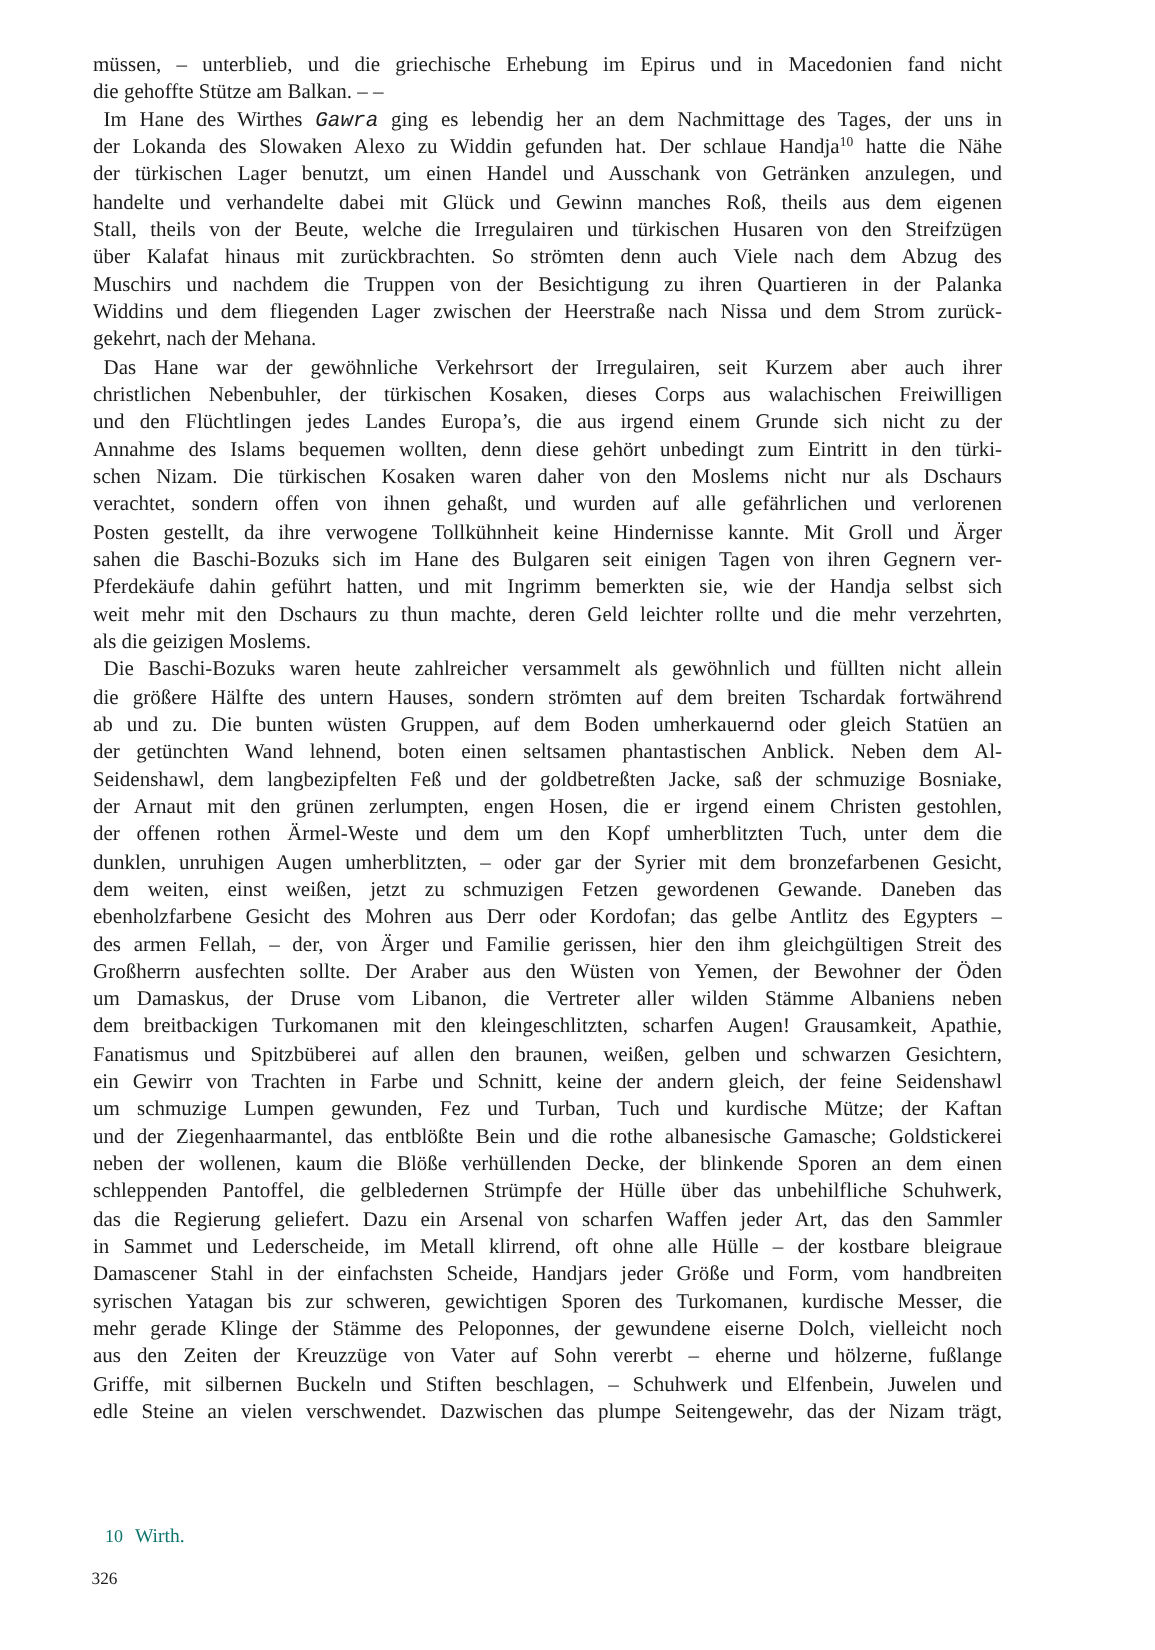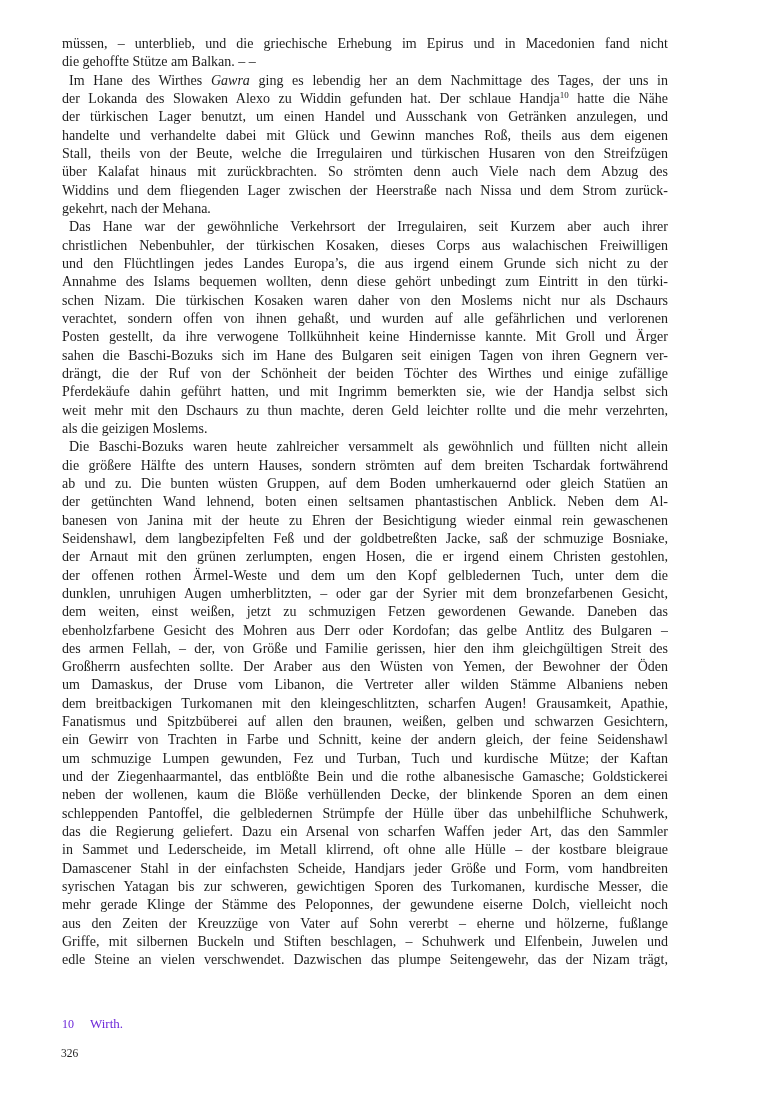--- a/index.html
+++ b/index.html
@@ -30,33 +30,34 @@
   }
   .para { margin: 0; padding: 0; }
   .line {
     text-align: justify;
     text-align-last: justify;
     height: 18.34px;
     overflow: hidden;
   }
   .line.no-just-last { text-align-last: left; }
   .line.indent { text-indent: 7px; }
-  .italic { font-style: italic; }
+  .italic { font-style: italic; font-family: Liberation Mono, monospace; }
   .sup {
     font-size: 9px;
     line-height: 0;
     position: relative;
     top: -4.5px;
   }
   .footnote {
     position: absolute;
     left: 62px;
     top: 1016px;
     font-size: 13px;
-    color: #6d28d9;
+    color: #0f766e;
+    text-align: center;
   }
   .fn-num {
     display: inline-block;
     min-width: 28px;
     font-size: 12px;
   }
   .page-number {
     position: absolute;
     left: 61px;
     top: 1047px;
@@ -74,50 +75,49 @@
         <div class="line">müssen, – unterblieb, und die griechische Erhebung im Epirus und in Macedonien fand nicht</div>
         <div class="line no-just-last">die gehoffte Stütze am Balkan. – –</div>
       </div>
       <div class="para">
         <div class="line indent">Im Hane des Wirthes <span class="italic">Gawra</span> ging es lebendig her an dem Nachmittage des Tages, der uns in</div>
         <div class="line">der Lokanda des Slowaken Alexo zu Widdin gefunden hat. Der schlaue Handja<span class="sup">10</span> hatte die Nähe</div>
         <div class="line">der türkischen Lager benutzt, um einen Handel und Ausschank von Getränken anzulegen, und</div>
         <div class="line">handelte und verhandelte dabei mit Glück und Gewinn manches Roß, theils aus dem eigenen</div>
         <div class="line">Stall, theils von der Beute, welche die Irregulairen und türkischen Husaren von den Streifzügen</div>
         <div class="line">über Kalafat hinaus mit zurückbrachten. So strömten denn auch Viele nach dem Abzug des</div>
+        <div class="line">Muschirs und nachdem die Truppen von der Besichtigung zu ihren Quartieren in der Palanka</div>
         <div class="line">Widdins und dem fliegenden Lager zwischen der Heerstraße nach Nissa und dem Strom zurück-</div>
         <div class="line no-just-last">gekehrt, nach der Mehana.</div>
       </div>
       <div class="para">
         <div class="line indent">Das Hane war der gewöhnliche Verkehrsort der Irregulairen, seit Kurzem aber auch ihrer</div>
         <div class="line">christlichen Nebenbuhler, der türkischen Kosaken, dieses Corps aus walachischen Freiwilligen</div>
         <div class="line">und den Flüchtlingen jedes Landes Europa’s, die aus irgend einem Grunde sich nicht zu der</div>
         <div class="line">Annahme des Islams bequemen wollten, denn diese gehört unbedingt zum Eintritt in den türki-</div>
         <div class="line">schen Nizam. Die türkischen Kosaken waren daher von den Moslems nicht nur als Dschaurs</div>
         <div class="line">verachtet, sondern offen von ihnen gehaßt, und wurden auf alle gefährlichen und verlorenen</div>
         <div class="line">Posten gestellt, da ihre verwogene Tollkühnheit keine Hindernisse kannte. Mit Groll und Ärger</div>
         <div class="line">sahen die Baschi-Bozuks sich im Hane des Bulgaren seit einigen Tagen von ihren Gegnern ver-</div>
-        <div class="line">drängt, die der Ruf von der Schönheit der beiden Töchter des Wirthes und einige zufällige</div>
         <div class="line">Pferdekäufe dahin geführt hatten, und mit Ingrimm bemerkten sie, wie der Handja selbst sich</div>
         <div class="line">weit mehr mit den Dschaurs zu thun machte, deren Geld leichter rollte und die mehr verzehrten,</div>
         <div class="line no-just-last">als die geizigen Moslems.</div>
       </div>
       <div class="para">
         <div class="line indent">Die Baschi-Bozuks waren heute zahlreicher versammelt als gewöhnlich und füllten nicht allein</div>
         <div class="line">die größere Hälfte des untern Hauses, sondern strömten auf dem breiten Tschardak fortwährend</div>
         <div class="line">ab und zu. Die bunten wüsten Gruppen, auf dem Boden umherkauernd oder gleich Statüen an</div>
         <div class="line">der getünchten Wand lehnend, boten einen seltsamen phantastischen Anblick. Neben dem Al-</div>
-        <div class="line">banesen von Janina mit der heute zu Ehren der Besichtigung wieder einmal rein gewaschenen</div>
         <div class="line">Seidenshawl, dem langbezipfelten Feß und der goldbetreßten Jacke, saß der schmuzige Bosniake,</div>
         <div class="line">der Arnaut mit den grünen zerlumpten, engen Hosen, die er irgend einem Christen gestohlen,</div>
-        <div class="line">der offenen rothen Ärmel-Weste und dem um den Kopf gelbledernen Tuch, unter dem die</div>
+        <div class="line">der offenen rothen Ärmel-Weste und dem um den Kopf umherblitzten Tuch, unter dem die</div>
         <div class="line">dunklen, unruhigen Augen umherblitzten, – oder gar der Syrier mit dem bronzefarbenen Gesicht,</div>
         <div class="line">dem weiten, einst weißen, jetzt zu schmuzigen Fetzen gewordenen Gewande. Daneben das</div>
-        <div class="line">ebenholzfarbene Gesicht des Mohren aus Derr oder Kordofan; das gelbe Antlitz des Bulgaren –</div>
-        <div class="line">des armen Fellah, – der, von Größe und Familie gerissen, hier den ihm gleichgültigen Streit des</div>
+        <div class="line">ebenholzfarbene Gesicht des Mohren aus Derr oder Kordofan; das gelbe Antlitz des Egypters –</div>
+        <div class="line">des armen Fellah, – der, von Ärger und Familie gerissen, hier den ihm gleichgültigen Streit des</div>
         <div class="line">Großherrn ausfechten sollte. Der Araber aus den Wüsten von Yemen, der Bewohner der Öden</div>
         <div class="line">um Damaskus, der Druse vom Libanon, die Vertreter aller wilden Stämme Albaniens neben</div>
         <div class="line">dem breitbackigen Turkomanen mit den kleingeschlitzten, scharfen Augen! Grausamkeit, Apathie,</div>
         <div class="line">Fanatismus und Spitzbüberei auf allen den braunen, weißen, gelben und schwarzen Gesichtern,</div>
         <div class="line">ein Gewirr von Trachten in Farbe und Schnitt, keine der andern gleich, der feine Seidenshawl</div>
         <div class="line">um schmuzige Lumpen gewunden, Fez und Turban, Tuch und kurdische Mütze; der Kaftan</div>
         <div class="line">und der Ziegenhaarmantel, das entblößte Bein und die rothe albanesische Gamasche; Goldstickerei</div>
         <div class="line">neben der wollenen, kaum die Blöße verhüllenden Decke, der blinkende Sporen an dem einen</div>
         <div class="line">schleppenden Pantoffel, die gelbledernen Strümpfe der Hülle über das unbehilfliche Schuhwerk,</div>
         <div class="line">das die Regierung geliefert. Dazu ein Arsenal von scharfen Waffen jeder Art, das den Sammler</div>

